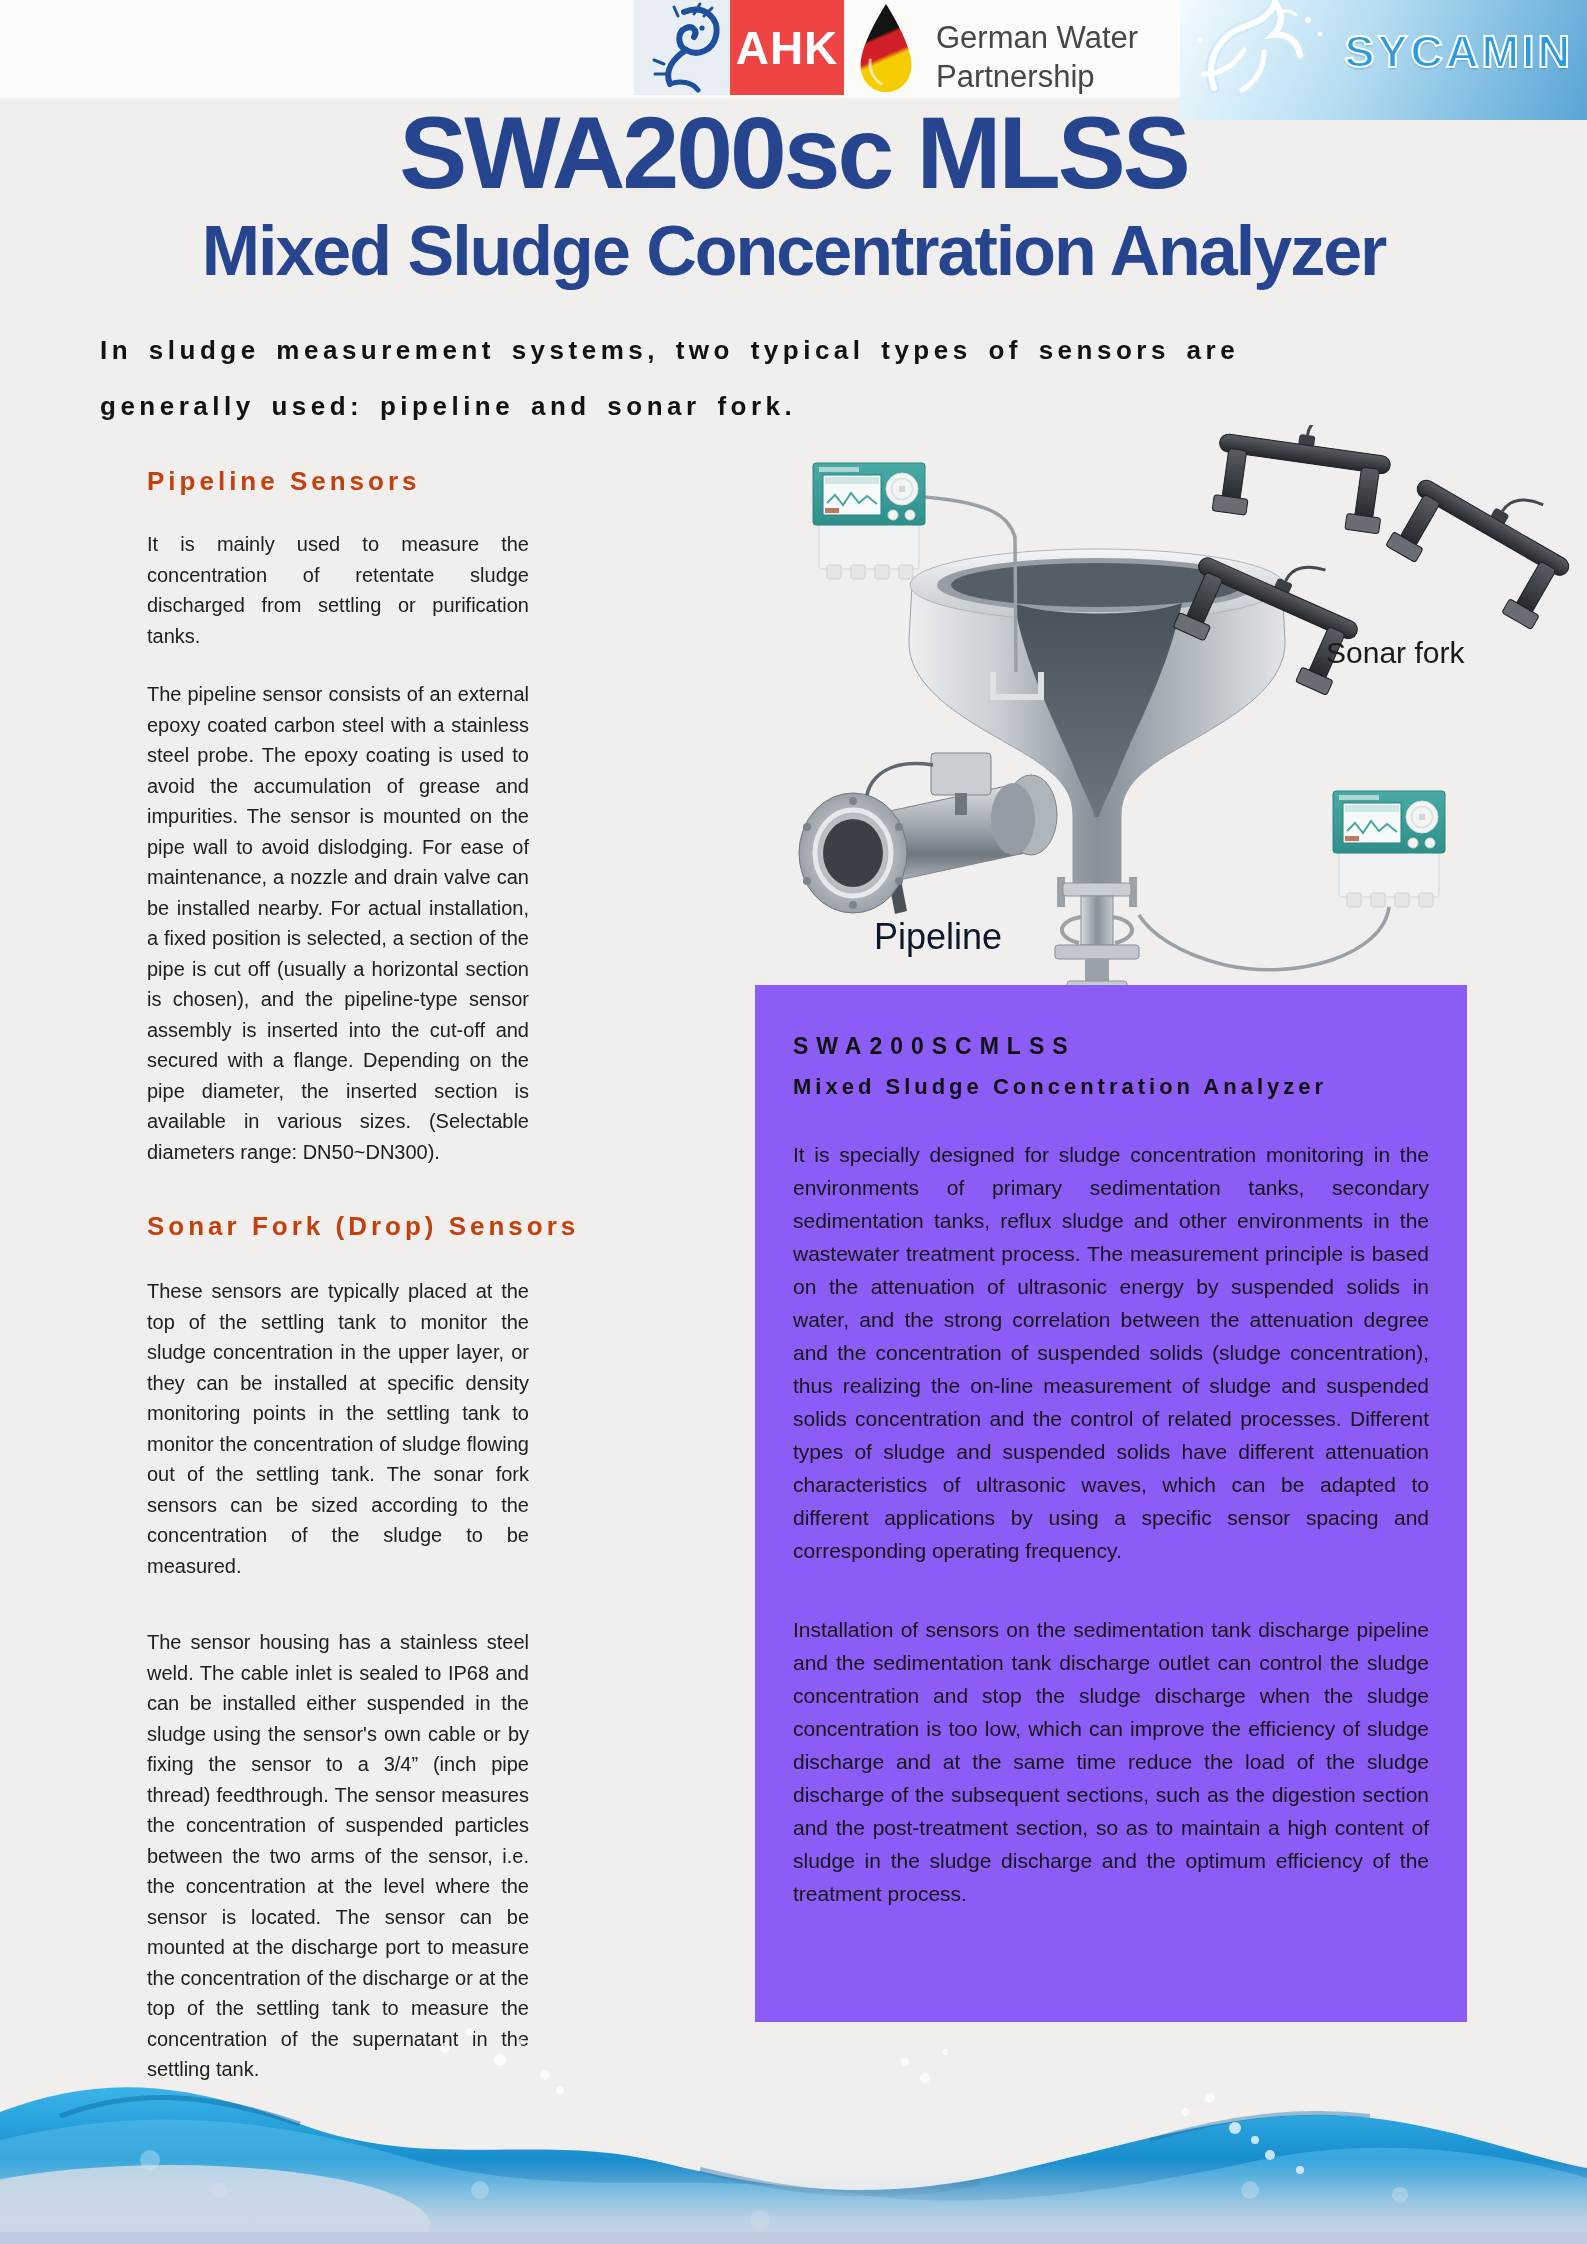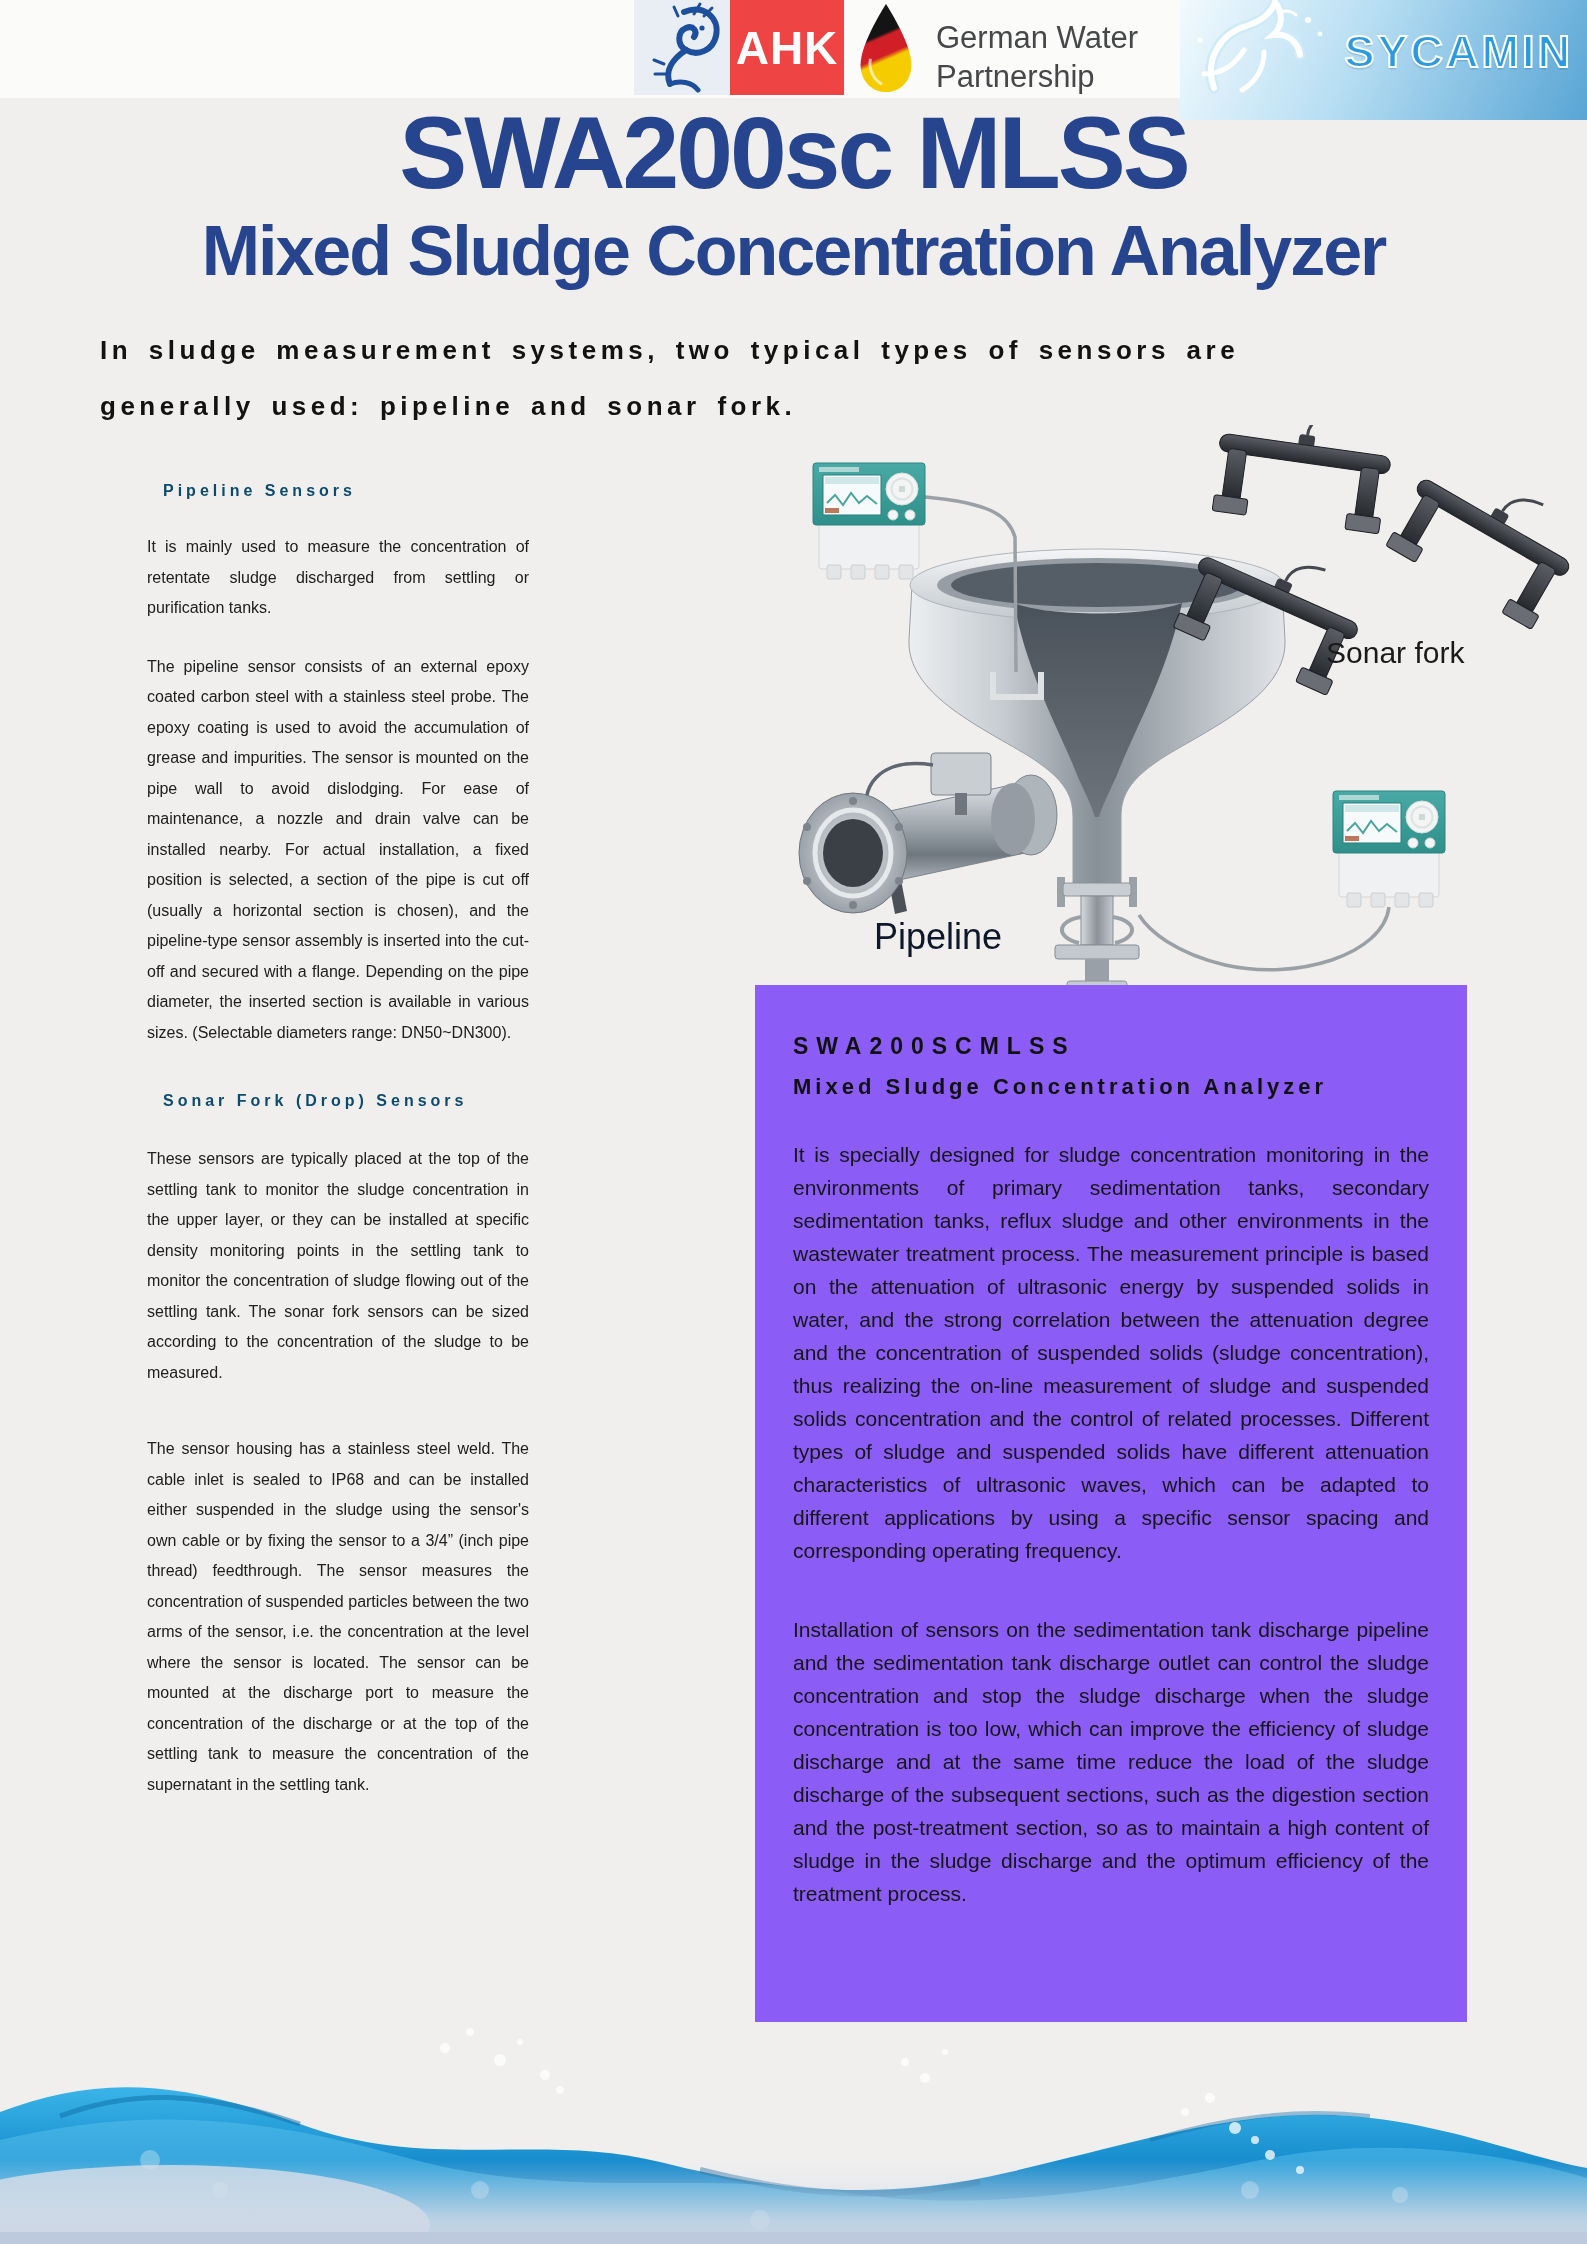--- a/index.html
+++ b/index.html
@@ -21,22 +21,22 @@
             text-shadow:0 2px 2px rgba(27,90,140,.35);}
   
   .title1{left:0;width:1587px;text-align:center;top:98px;font-size:102px;line-height:110px;
           font-weight:700;color:#27458f;letter-spacing:-3px;}
   .title2{left:0;width:1587px;text-align:center;top:212px;font-size:70px;line-height:78px;
           font-weight:700;color:#27458f;letter-spacing:-2px;}
   .intro{left:100px;top:322px;width:1250px;font-size:26px;font-weight:700;color:#121212;
          letter-spacing:4.5px;line-height:56px;word-spacing:5px;}
   
   .leftcol{left:147px;top:466px;width:382px;color:#202020;}
-  .secHead{font-size:16px;font-weight:700;letter-spacing:4px;color:#0c4a6e;margin:16px;white-space:nowrap;}
-  .body-p{font-size:16px;line-height:30.5px;text-align:justify;margin:0;}
+  .secHead{font-size:26px;font-weight:700;letter-spacing:4px;color:#c2410c;margin:0;white-space:nowrap;}
+  .body-p{font-size:20px;line-height:30.5px;text-align:justify;margin:0;}
   .mt1{margin-top:32px;} .mt2{margin-top:28px;} .mt3{margin-top:44px;}
   .mt4{margin-top:34px;} .mt5{margin-top:46px;}
   
   .figure{left:557px;top:425px;width:1030px;height:585px;}
   .lblSonar{left:1326px;top:636px;font-size:30px;color:#1a1a1a;}
   .lblPipe{left:874px;top:916px;font-size:36px;color:#0f172a;}
   
   .infobox{left:755px;top:985px;width:712px;height:1037px;background:#8b5cf6;
            box-sizing:border-box;padding:48px 38px 0 38px;color:#161616;}
   .ibH1{font-size:23px;font-weight:700;letter-spacing:8px;margin:0;color:#111;}

